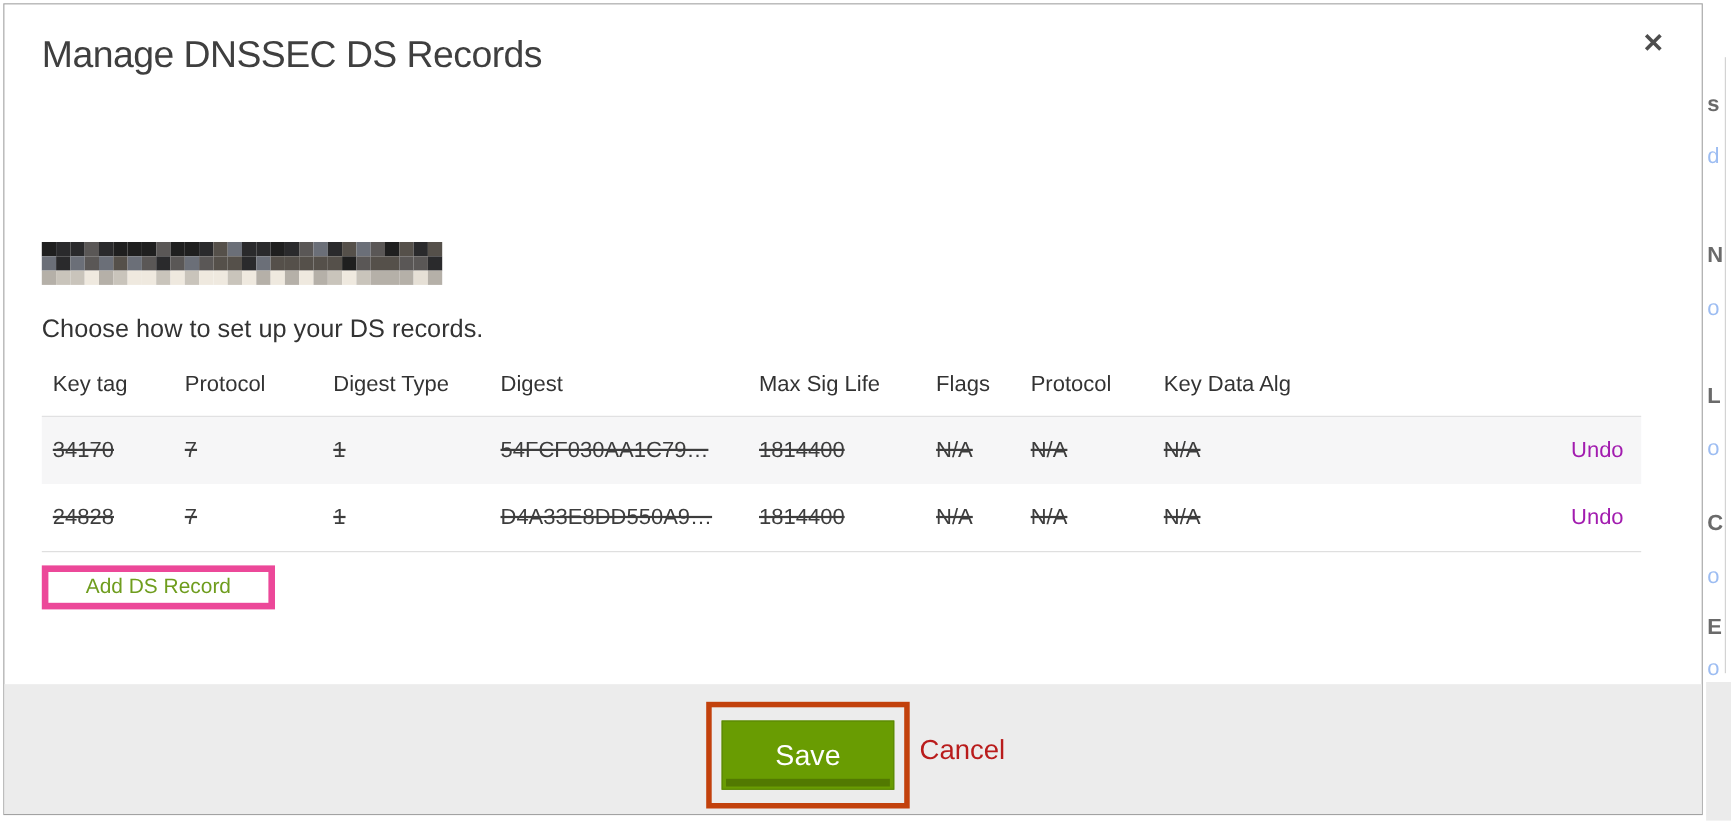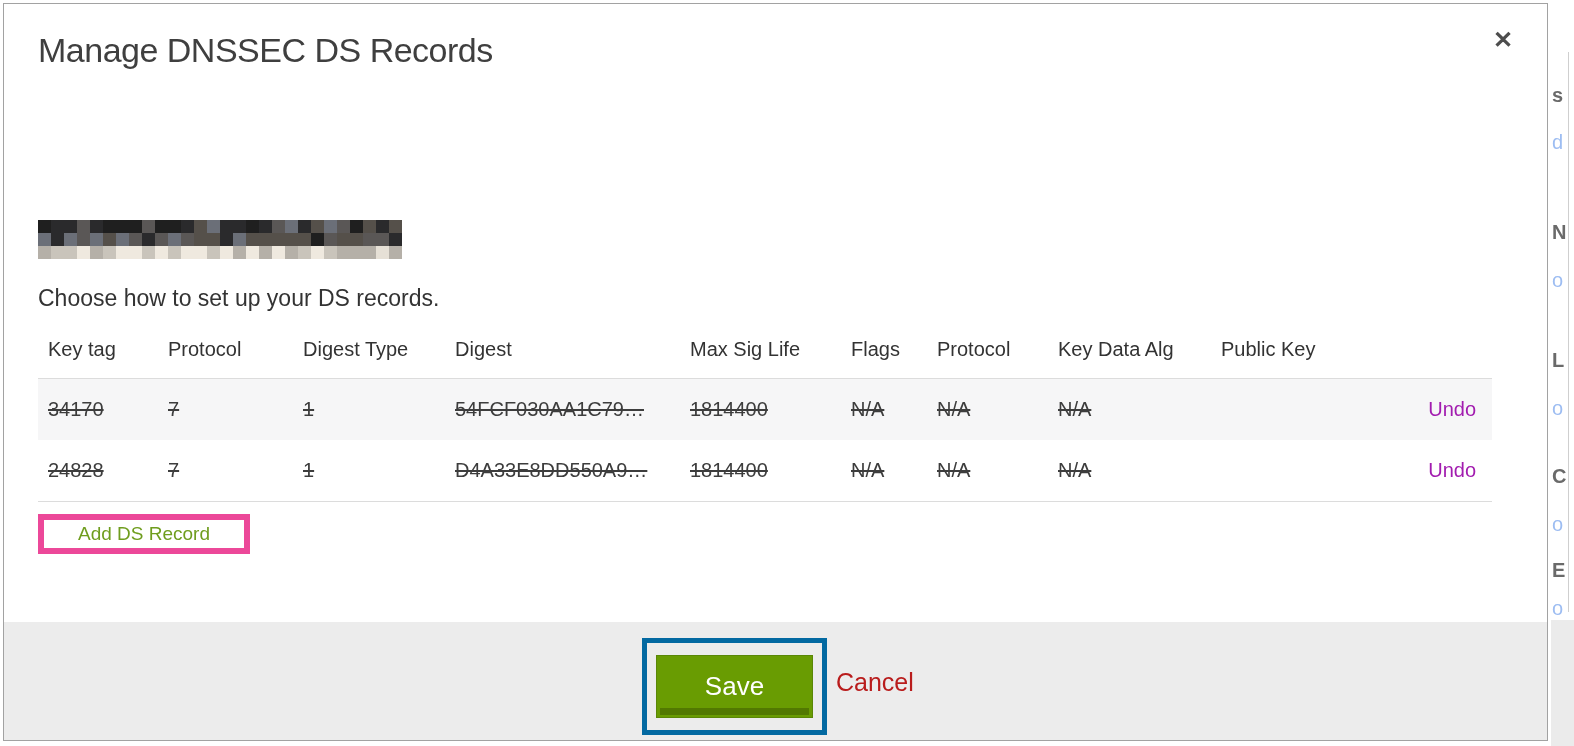--- a/index.html
+++ b/index.html
@@ -81,21 +81,21 @@
     font-family:"Liberation Sans", sans-serif;
   }
 
   
   .modal-footer{
     position:absolute;left:0;right:0;bottom:0;height:118px;
     background:#ececec;
   }
   .annotation-box{
     position:absolute;left:638px;top:634px;width:175px;height:87px;
-    border:5px solid #0369a1;
+    border:5px solid #c2410c;
     display:flex;align-items:center;justify-content:center;
   }
   .save-btn{
     width:157px;height:63px;
     background:#699c02;border:1px solid #5a8706;box-sizing:border-box;
     color:#fff;font-size:26px;cursor:pointer;position:relative;
     font-family:"Liberation Sans", sans-serif;
   }
   .save-btn::after{
     content:"";position:absolute;left:3px;right:3px;bottom:2px;height:7px;
@@ -224,21 +224,20 @@
   <div class="ds-table">
     <div class="grid-row thead" id="thead">
         <div class="th">Key tag</div>
         <div class="th">Protocol</div>
         <div class="th">Digest Type</div>
         <div class="th">Digest</div>
         <div class="th">Max Sig Life</div>
         <div class="th">Flags</div>
         <div class="th">Protocol</div>
         <div class="th">Key Data Alg</div>
-        <div class="th">Public Key</div>
         <div></div>
       </div>
     <div class="tbody" id="tbody">
     <div class="grid-row tr">
       <div class="td struck">34170</div>
       <div class="td struck">7</div>
       <div class="td struck">1</div>
       <div class="td struck">54FCF030AA1C79…</div>
       <div class="td struck">1814400</div>
       <div class="td struck">N/A</div>

